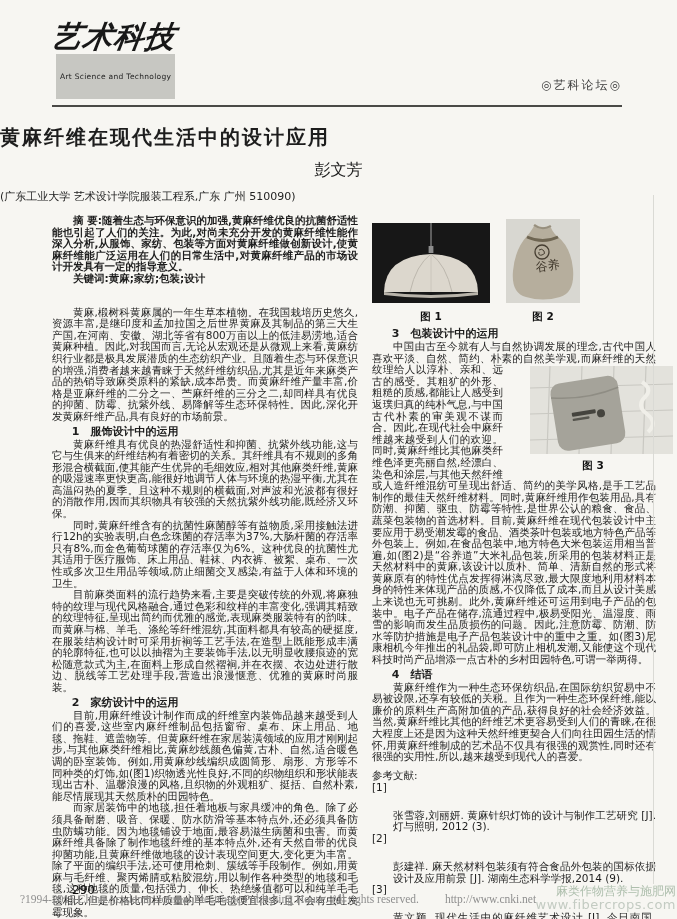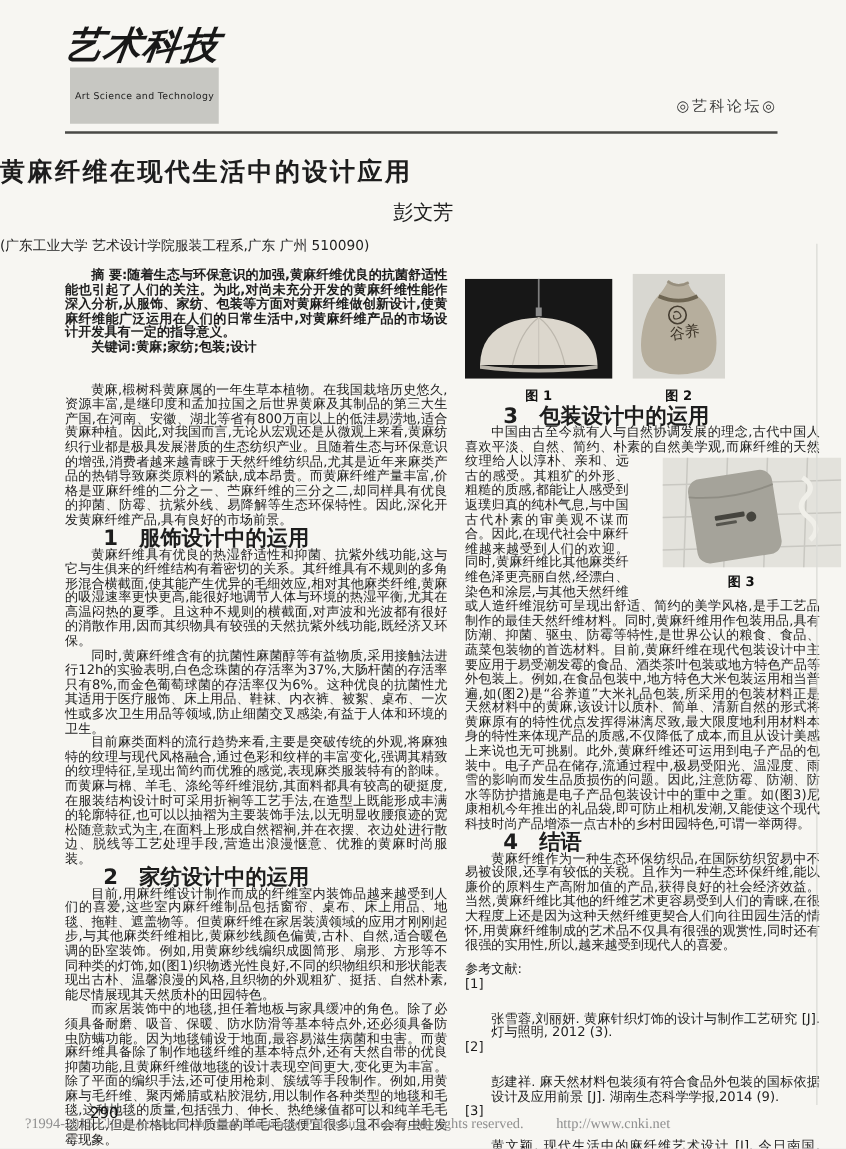--- a/index.html
+++ b/index.html
@@ -22,21 +22,21 @@
   .author { text-align:center; font-size:16px; margin-top:9px; }
   .affil { text-align:left; font-size:11px; margin-top:8px; color:#222; }
   
   .columns { display:flex; gap:14px; padding:11px 27px 0 52px; }
   .col-l { width:306px; flex:0 0 306px; }
   .col-r { width:284px; flex:0 0 284px; }
   p, .para { margin:0; font-size:10.5px; line-height:11.6px; text-align:justify; }
   .ind { text-indent:2em; }
   .bold { font-weight:bold; }
   .kw { margin-bottom:22px; }
-  .heading { font-weight:bold; font-size:17px; line-height:13px; text-indent:1.8em;
+  .heading { font-weight:bold; font-size:11px; line-height:13px; text-indent:1.8em;
              text-align:left; margin:2px 0 1px 0; }
   
   .figrow { display:flex; align-items:flex-end; gap:16px; margin:4px 0 3px 0; padding-right:62px; }
   figure { margin:0; text-align:center; }
   figcaption { font-size:10.5px; font-weight:bold; margin-top:3px; color:#111; }
   .fig3 { float:right; width:147px; margin:2px 0 2px 6px; }
   .clearfix::after { content:""; display:block; clear:both; }
   .refs-label { font-size:10.5px; line-height:13px; margin-top:6px; text-align:left; }
   .ref { display:flex; font-size:10.5px; line-height:11.6px; }
   .ref .num { flex:0 0 21px; }
@@ -173,14 +173,18 @@
       <p class="bio">作者简介:彭文芳(1978—),女,硕士,讲师,主要研究方向:纺织材料与产品设计。</p>
     </div>
   </div>
 
   <div class="scan-edge"></div>
 
   <div class="pageno">290</div>
   <div class="copyright">
     <span>?1994-2015 China Academic Journal Electronic Publishing House. All rights reserved.</span><span class="url">http://www.cnki.net</span>
   </div>
+  <div class="watermark">
+    <div class="wm1">麻类作物营养与施肥网</div>
+    <div class="wm2">www.fibercrops.com</div>
+  </div>
 
 </div>
 
 </body></html>

